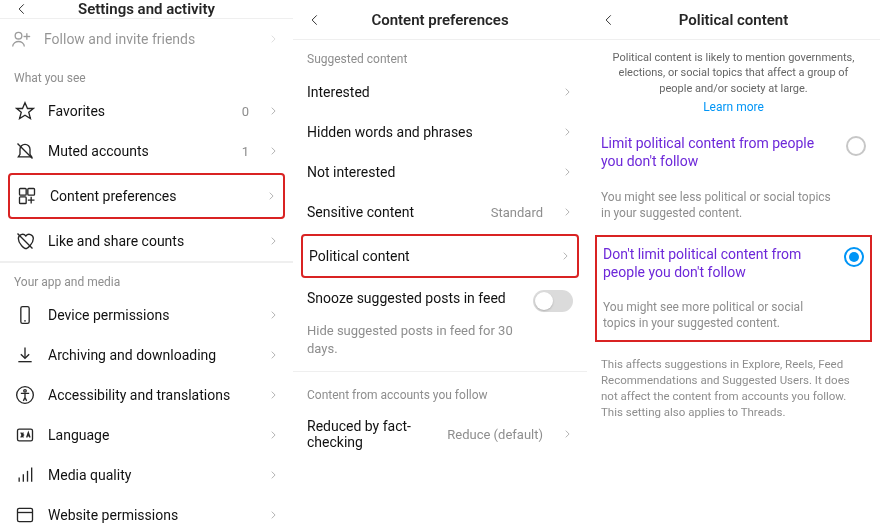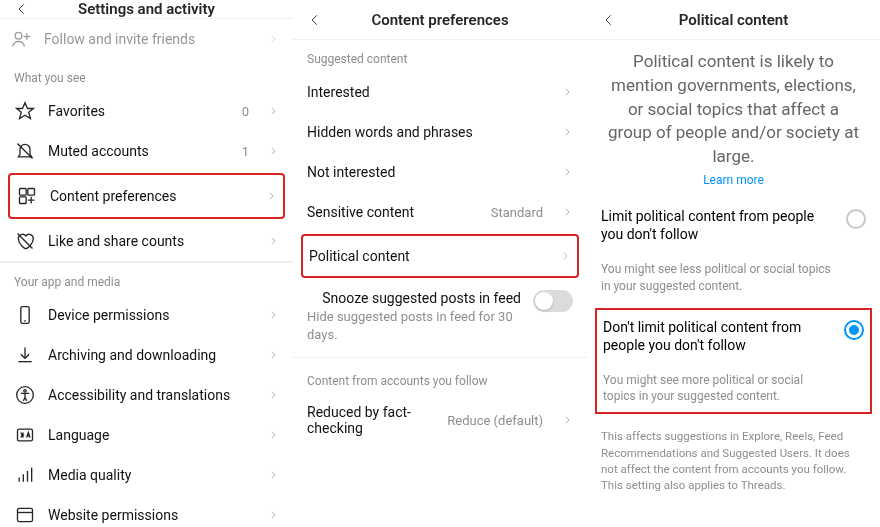--- a/index.html
+++ b/index.html
@@ -47,37 +47,37 @@
   .row .ico { width:22px; height:22px; display:flex; align-items:center; justify-content:center; flex:0 0 22px; }
   .row .lbl { flex:1; font-size:14px; color:#111; }
   .row .meta { font-size:13px; color:#8e8e8e; margin-right:6px; }
   .row .chev { flex:0 0 12px; color:#8e8e8e; display:flex; align-items:center; justify-content:center;}
   .divider { height:8px; background:#fafafa; border-top:1px solid #efefef; border-bottom:1px solid #efefef; }
   .thin-div { height:1px; background:#efefef; margin:4px 0;}
   .faded-row { opacity:0.45;padding-left:10px; }
   .hl { border:2px solid #d92323; border-radius:4px; margin:2px 8px; }
   .hl .row { padding-left:6px; padding-right:6px; }
   .sub { font-size:13px; color:#8e8e8e; line-height:1.35; }
-  .stack { display:flex; flex-direction:column; gap:2px; flex:1;align-items:flex-end; }
+  .stack { display:flex; flex-direction:column; gap:16px; flex:1; }
   .toggle {
     width:40px; height:22px; border-radius:11px; background:#dbdbdb; position:relative; flex:0 0 40px;
   }
   .toggle::after {
     content:""; position:absolute; left:2px; top:2px; width:18px; height:18px;
     background:#fff; border-radius:50%; box-shadow:0 1px 2px rgba(0,0,0,.2);
   }
   .intro {
-    font-size:17px; color:#666; text-align:center; padding:10px 18px 4px; line-height:1.4;
+    font-size:11px; color:#666; text-align:center; padding:10px 18px 4px; line-height:1.4;
   }
   .learn { color:#0095f6; font-size:12px; text-align:center; padding-bottom:10px; cursor:pointer;}
   .option {
     display:flex; gap:10px; padding:10px 14px; align-items:flex-start; cursor:pointer;
   }
   .option .txt { flex:1; }
-  .opt-lbl { font-size:14px; color:#000000; line-height:1.3; }
+  .opt-lbl { font-size:14px; color:#6d28d9; line-height:1.3; }
   .opt-sub { font-size:12px; color:#8e8e8e; line-height:1.35; margin-top:18px;}
   .radio {
     width:20px; height:20px; border-radius:50%; border:2px solid #c7c7c7; flex:0 0 20px; margin-top:2px;
     position:relative;
   }
   .radio.sel { border-color:#0095f6; }
   .radio.sel::after {
     content:""; position:absolute; left:3px; top:3px; width:10px; height:10px; border-radius:50%; background:#0095f6;
   }
   .hl-big { border:2px solid #d92323; border-radius:0; margin:4px 8px; padding:2px 0;}

